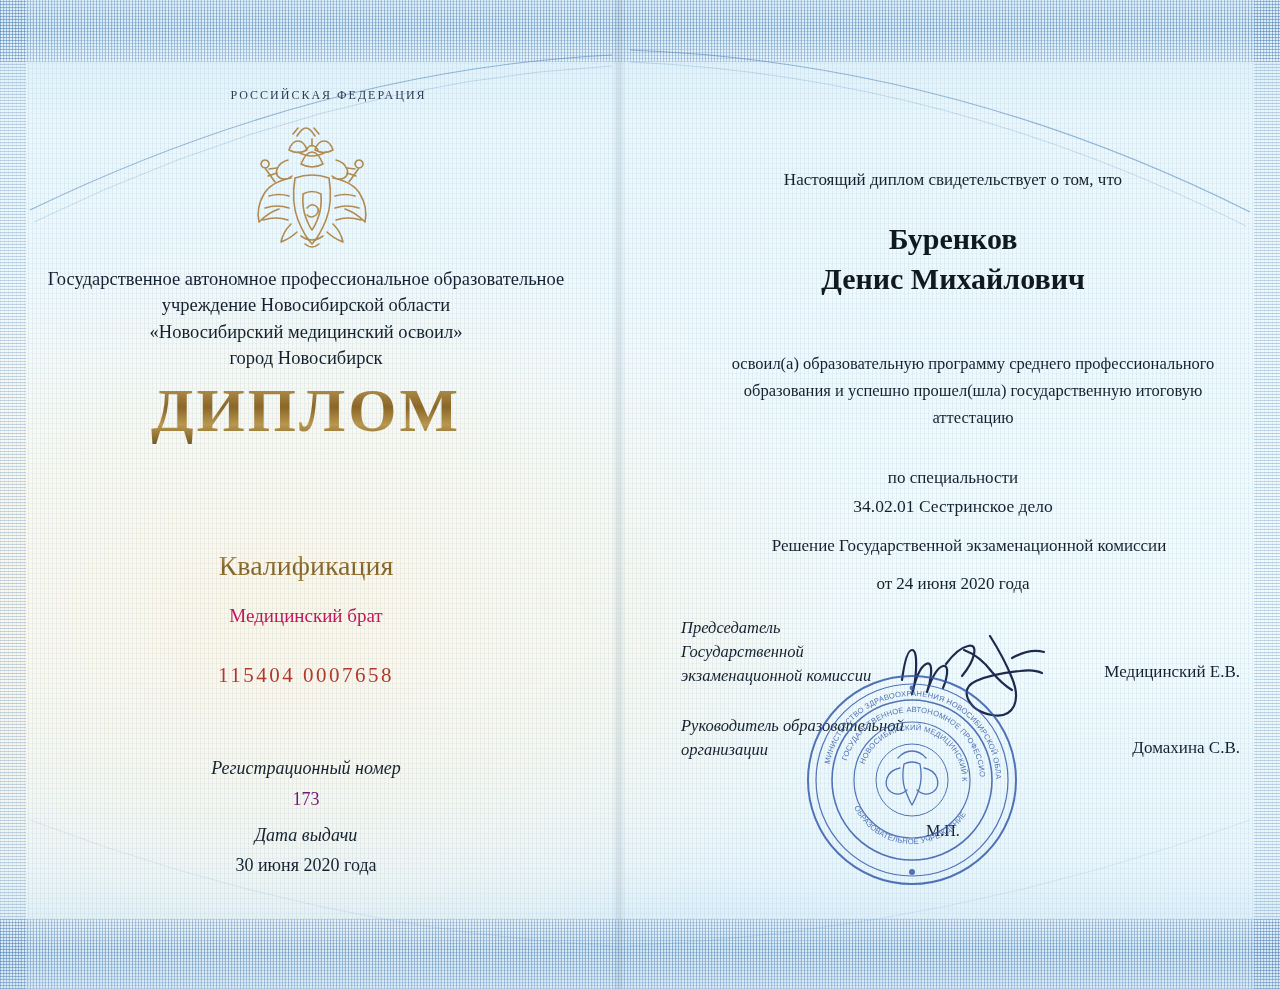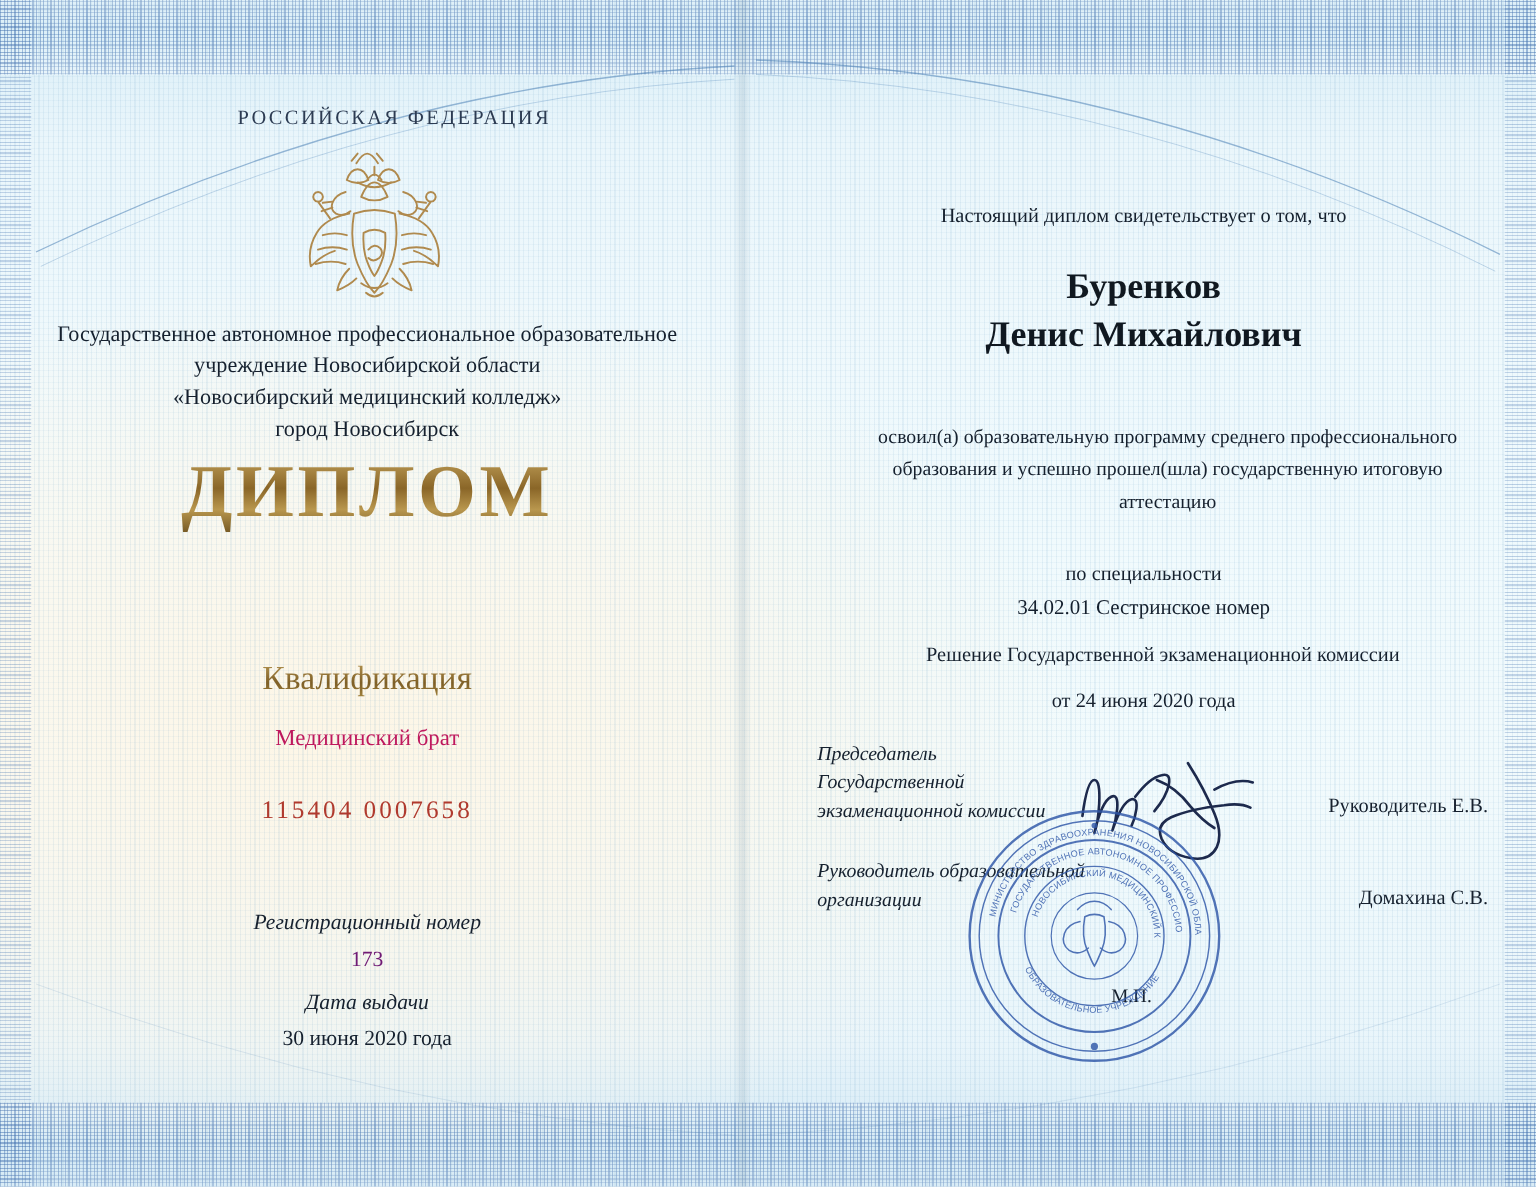--- a/index.html
+++ b/index.html
@@ -83,21 +83,21 @@
   }
   .left-half { left: 0; width: 612px; }
   .right-half { left: 626px; right: 0; }
 
   
   .rf-label {
     position: absolute;
     top: 88px;
     left: 0; right: 0;
     text-align: center;
-    font-size: 17px;
+    font-size: 12px;
     letter-spacing: 2.0px;
     color: #2c3b52;
     font-family: "Liberation Serif", serif;
     padding-left: 45px;
   }
   .emblem {
     position: absolute;
     top: 116px;
     left: 50%;
     transform: translateX(-50%);
@@ -406,21 +406,21 @@
 
         <path d="M70 120 q11 8 22 0 M74 128 q7 6 14 0"></path>
         <path d="M60 108 q-8 8-10 18 q10-4 16-10"></path>
         <path d="M102 108 q8 8 10 18 q-10-4-16-10"></path>
       </g>
     </svg>
 
     <div class="org-block">
       <div>Государственное автономное профессиональное образовательное</div>
       <div>учреждение Новосибирской области</div>
-      <div>«Новосибирский медицинский колледж»</div>
+      <div>«Новосибирский медицинский освоил»</div>
       <div>город Новосибирск</div>
     </div>
 
     <div class="diploma-word">ДИПЛОМ</div>
 
     <div class="diploma-sub">
       <div>о среднем профессиональном</div>
       <div>образовании</div>
     </div>
 
@@ -442,32 +442,32 @@
     <div class="name-surname">Буренков</div>
     <div class="name-rest">Денис Михайлович</div>
 
     <div class="program-text">
       <div>освоил(а) образовательную программу среднего профессионального</div>
       <div>образования и успешно прошел(шла) государственную итоговую</div>
       <div>аттестацию</div>
     </div>
 
     <div class="spec-label">по специальности</div>
-    <div class="spec-value">34.02.01 Сестринское номер</div>
+    <div class="spec-value">34.02.01 Сестринское дело</div>
 
     <div class="decision-line">Решение Государственной экзаменационной комиссии</div>
     <div class="decision-date">от 24 июня 2020 года</div>
 
     <div class="sig-block chair">
       <div class="sig-role">
         <div>Председатель</div>
         <div>Государственной</div>
         <div>экзаменационной комиссии</div>
       </div>
-      <div class="sig-name">Руководитель Е.В.</div>
+      <div class="sig-name">Медицинский Е.В.</div>
     </div>
 
     <div class="sig-block head">
       <div class="sig-role">
         <div>Руководитель образовательной</div>
         <div>организации</div>
       </div>
       <div class="sig-name">Домахина С.В.</div>
     </div>
 

